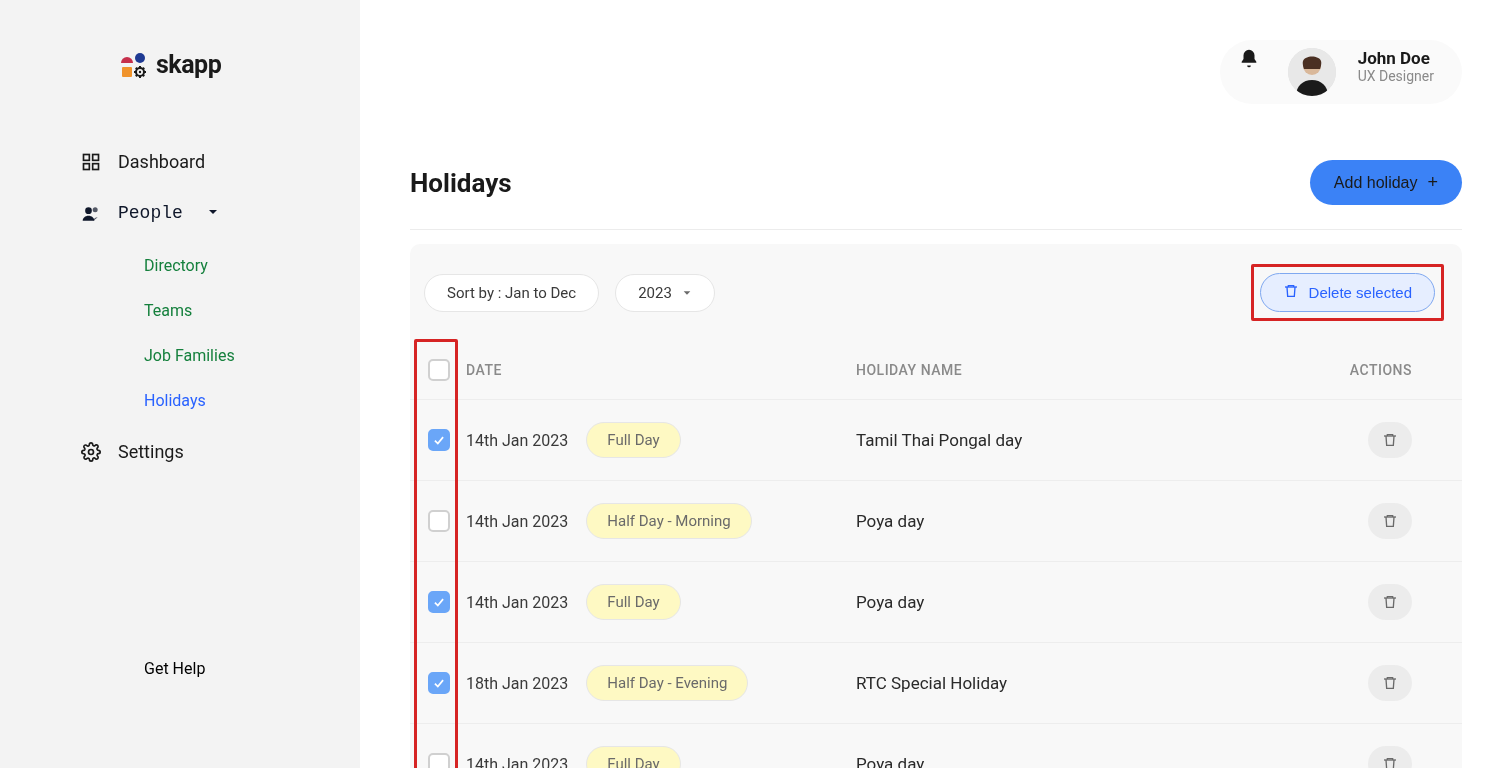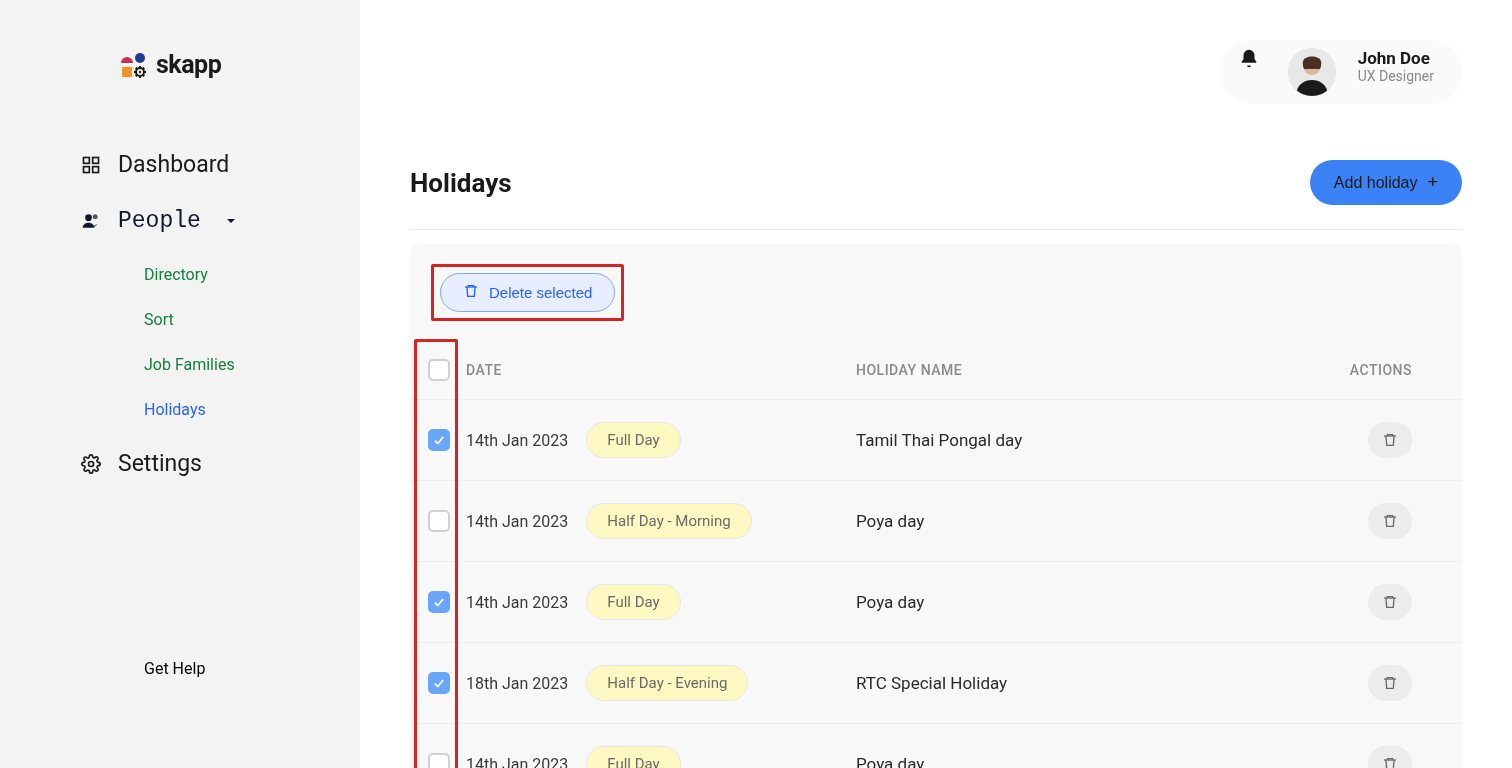--- a/index.html
+++ b/index.html
@@ -49,25 +49,24 @@
 
     .nav {
       display: flex;
       flex-direction: column;
       gap: 6px;
       padding-left: 80px;
     }
 
     .nav-item {
       display: flex;
-      align-items: center;
       gap: 16px;
       padding: 12px 0;
       color: #1a1a1a;
-      font-size: 23px;
+      font-size: 18px;
       cursor: pointer;
     }
 
     .nav-item.active {
       color: #0f172a;
       font-family: Liberation Mono, monospace;
     }
 
     .nav-icon {
       width: 22px;
@@ -424,21 +423,21 @@
         <span>People</span>
         <span class="nav-chevron">
           <svg width="12" height="12" viewBox="0 0 12 12" fill="currentColor">
               <path d="M2 4l4 4 4-4z"></path>
             </svg>
         </span>
       </div>
 
       <div class="nav-subitems">
         <div class="nav-subitem">Directory</div>
-        <div class="nav-subitem">Sort</div>
+        <div class="nav-subitem">Teams</div>
         <div class="nav-subitem">Job Families</div>
         <div class="nav-subitem active">Holidays</div>
       </div>
 
       <div class="nav-item">
         <span class="nav-icon">
           <svg viewBox="0 0 24 24" width="20" height="20" fill="none" stroke="currentColor" stroke-width="2">
             <circle cx="12" cy="12" r="3"></circle>
             <path d="M19.4 15a1.7 1.7 0 0 0 .3 1.8l.1.1a2 2 0 1 1-2.8 2.8l-.1-.1a1.7 1.7 0 0 0-1.8-.3 1.7 1.7 0 0 0-1 1.5V21a2 2 0 1 1-4 0v-.1a1.7 1.7 0 0 0-1-1.5 1.7 1.7 0 0 0-1.8.3l-.1.1a2 2 0 1 1-2.8-2.8l.1-.1a1.7 1.7 0 0 0 .3-1.8 1.7 1.7 0 0 0-1.5-1H3a2 2 0 1 1 0-4h.1a1.7 1.7 0 0 0 1.5-1 1.7 1.7 0 0 0-.3-1.8l-.1-.1a2 2 0 1 1 2.8-2.8l.1.1a1.7 1.7 0 0 0 1.8.3H9a1.7 1.7 0 0 0 1-1.5V3a2 2 0 1 1 4 0v.1a1.7 1.7 0 0 0 1 1.5 1.7 1.7 0 0 0 1.8-.3l.1-.1a2 2 0 1 1 2.8 2.8l-.1.1a1.7 1.7 0 0 0-.3 1.8V9c.3.6.9 1 1.5 1H21a2 2 0 1 1 0 4h-.1a1.7 1.7 0 0 0-1.5 1z"></path>
           </svg>
@@ -481,20 +480,33 @@
       <h1 class="page-title">Holidays</h1>
       <button class="add-btn">
         <span>Add  holiday</span>
         <span class="plus-icon">+</span>
       </button>
     </div>
 
     <div class="table-wrapper">
 
       <div class="filters-row">
+        <div class="filters-left">
+          <div class="pill">
+            <span>Sort by : Jan to Dec</span>
+          </div>
+          <div class="pill">
+            <span>2023</span>
+            <span>
+              <svg width="10" height="10" viewBox="0 0 12 12" fill="#6a6a6a">
+                  <path d="M2 4l4 4 4-4z"></path>
+                </svg>
+            </span>
+          </div>
+        </div>
         <div class="delete-selected-wrapper">
           <button class="delete-selected-btn">
             <span>
               <svg width="16" height="16" viewBox="0 0 24 24" fill="none" stroke="currentColor" stroke-width="2">
                 <path d="M3 6h18"></path>
                   <path d="M8 6V4h8v2"></path>
                   <path d="M6 6l1 14h10l1-14"></path>
               </svg>
             </span>
             <span>Delete selected</span>

